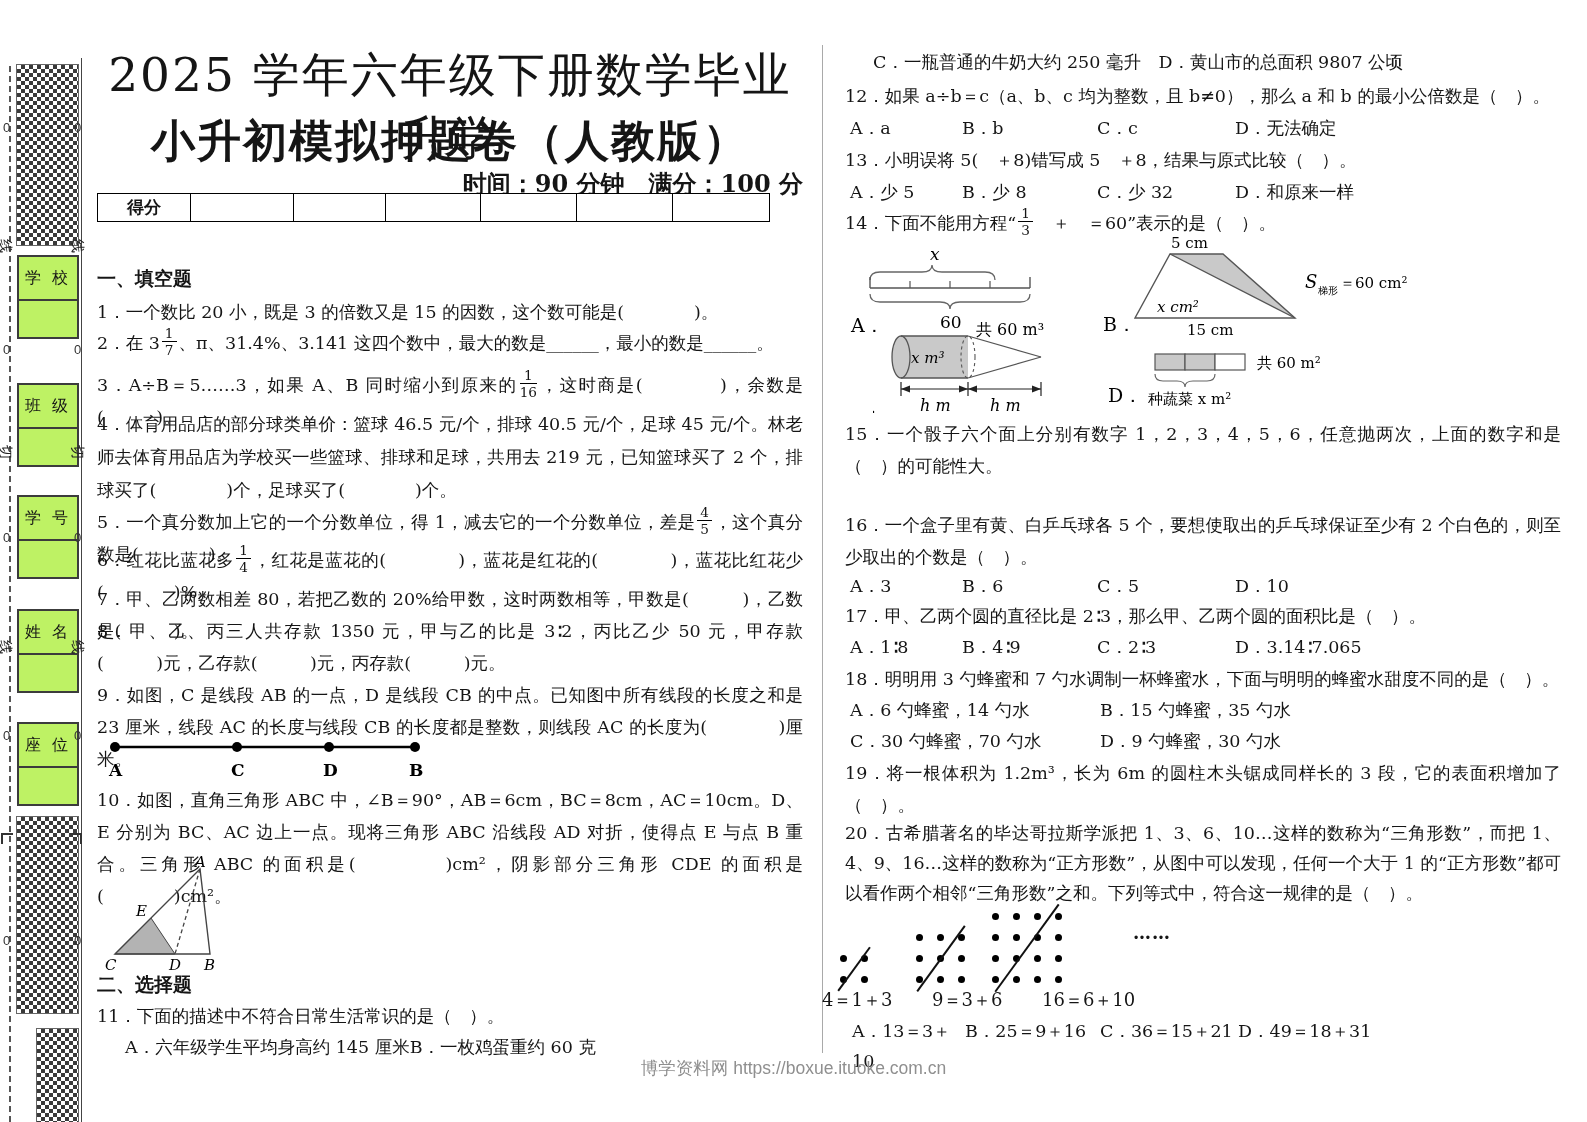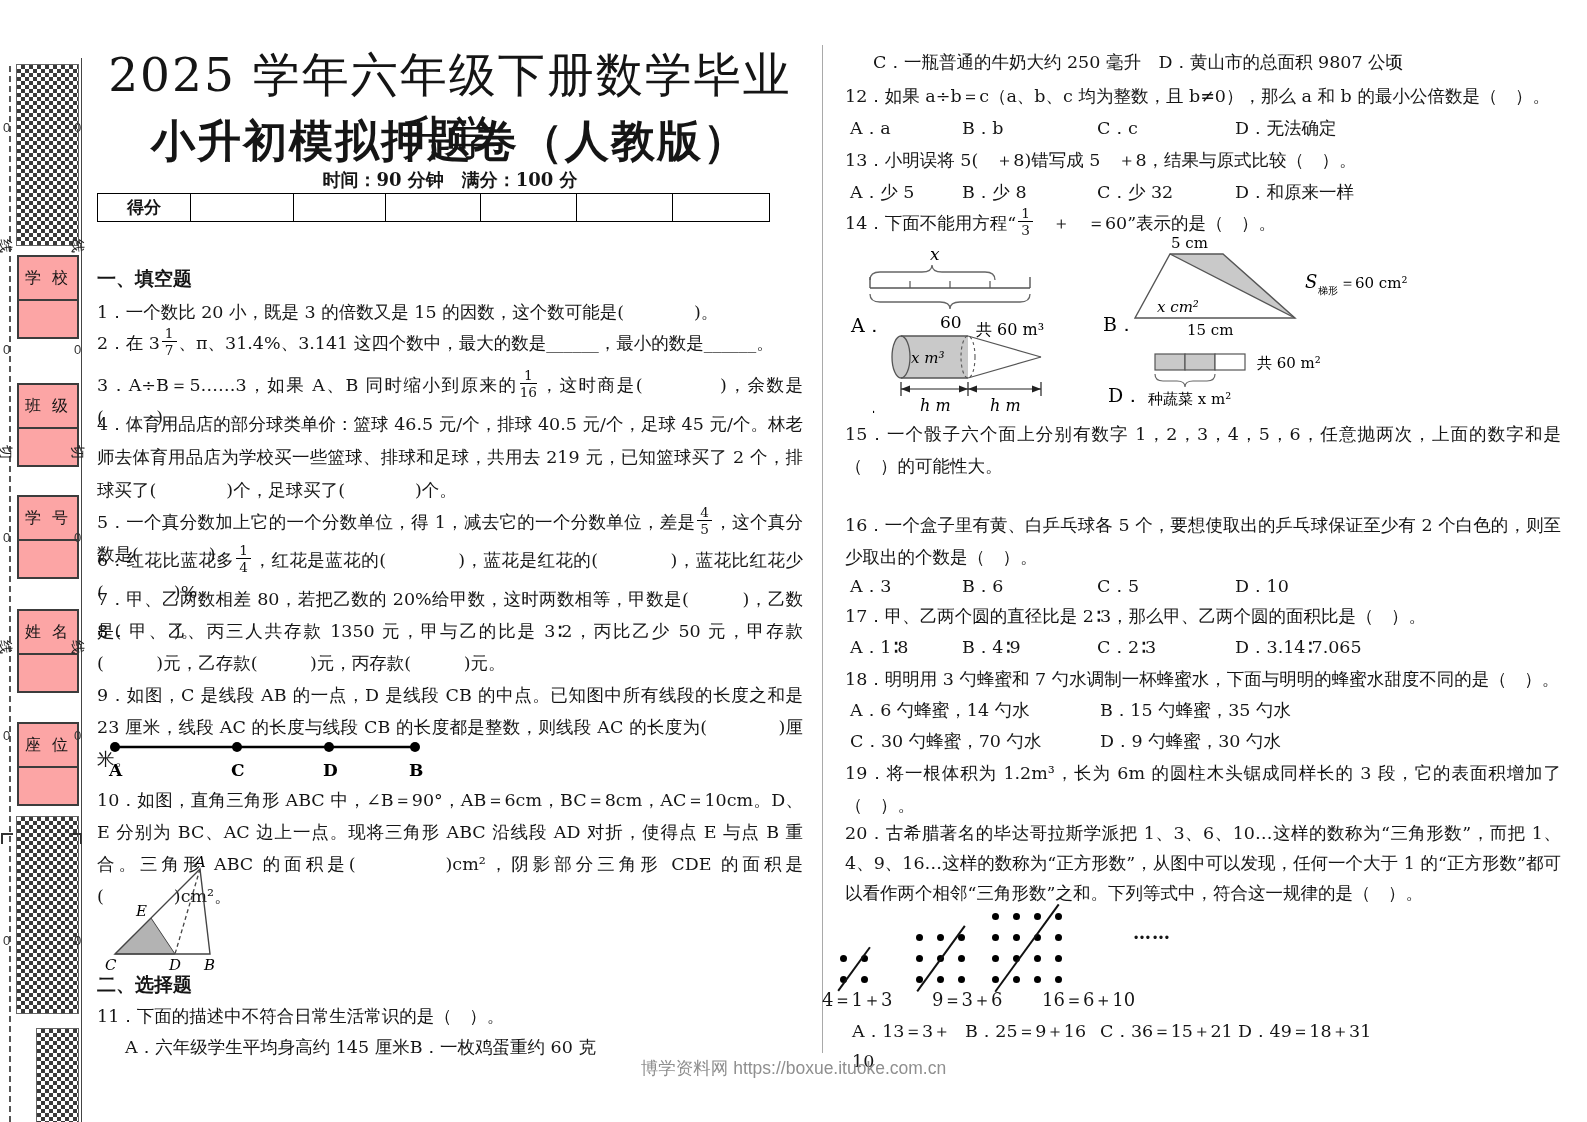--- a/index.html
+++ b/index.html
@@ -13,27 +13,27 @@
   .opts{position:absolute;font-size:17.5px;line-height:30px;display:flex;left:5px}
   .o1{display:inline-block;width:112px}
   .o2{display:inline-block;width:135px}
   .o3{display:inline-block;width:138px}
   .frac{display:inline-block;vertical-align:-0.5em;text-align:center;line-height:1.05;font-size:0.78em;margin:0 2px}
   .frac .fn{display:block;padding:0 3px 1px;border-bottom:1.4px solid #000}
   .frac .fd{display:block;padding-top:1px}
   .sec{position:absolute;font-weight:bold;font-size:19px}
   .title1{position:absolute;width:100%;text-align:center;font-size:47px;font-weight:400;letter-spacing:2px;top:44px}
   .title2{position:absolute;width:100%;text-align:center;font-size:44px;font-weight:900;letter-spacing:2px;top:112px}
-  .meta{position:absolute;width:100%;text-align:center;font-size:18px;font-weight:bold;top:168px}
+  .meta{position:absolute;width:100%;text-align:right;font-size:24px;font-weight:bold;top:168px}
   table.score{position:absolute;left:0;top:193px;border-collapse:collapse;table-layout:fixed}
   .score td{border:1.6px solid #000;height:27px;text-align:center;font-size:17px;font-weight:bold;padding:0;background:#fff}
   .chk{position:absolute;background:repeating-conic-gradient(#3a3a3a 0% 25%,#fff 0% 50%) 0 0/8px 8px;border:1px solid #666}
   .vdash{position:absolute;left:9px;top:66px;bottom:0;border-left:2px dashed #555}
   .vsolid{position:absolute;left:81px;top:58px;bottom:0;border-left:1.6px solid #444}
-  .fbox{position:absolute;left:17px;width:62px;height:84px;border:2px solid #3c3c3c;background:#fca5a5;box-sizing:border-box}
+  .fbox{position:absolute;left:17px;width:62px;height:84px;border:2px solid #3c3c3c;background:#bef264;box-sizing:border-box}
   .fbox .lab{height:42px;border-bottom:2px solid #3c3c3c;display:flex;align-items:center;justify-content:center;
              font-size:16px;letter-spacing:3px;font-weight:500}
   .mark0{position:absolute;font-size:13px;color:#333;font-family:"Liberation Sans",sans-serif}
   .rot{position:absolute;font-size:14px;color:#222;transform:rotate(90deg)}
   .corner{position:absolute;width:10px;height:9px}
   .corner.l{border-left:2.2px solid #333;border-top:2.2px solid #333}
   .corner.r{border-right:2.2px solid #333;border-top:2.2px solid #333}
   .divider{position:absolute;left:822px;top:45px;height:1008px;width:1.3px;background:#a9a9a9}
   .footer{position:absolute;left:0;top:1056px;width:100%;text-align:center;color:#8f8f8f;
           font-family:"Liberation Sans","DejaVu Sans",sans-serif;font-size:17.5px}

